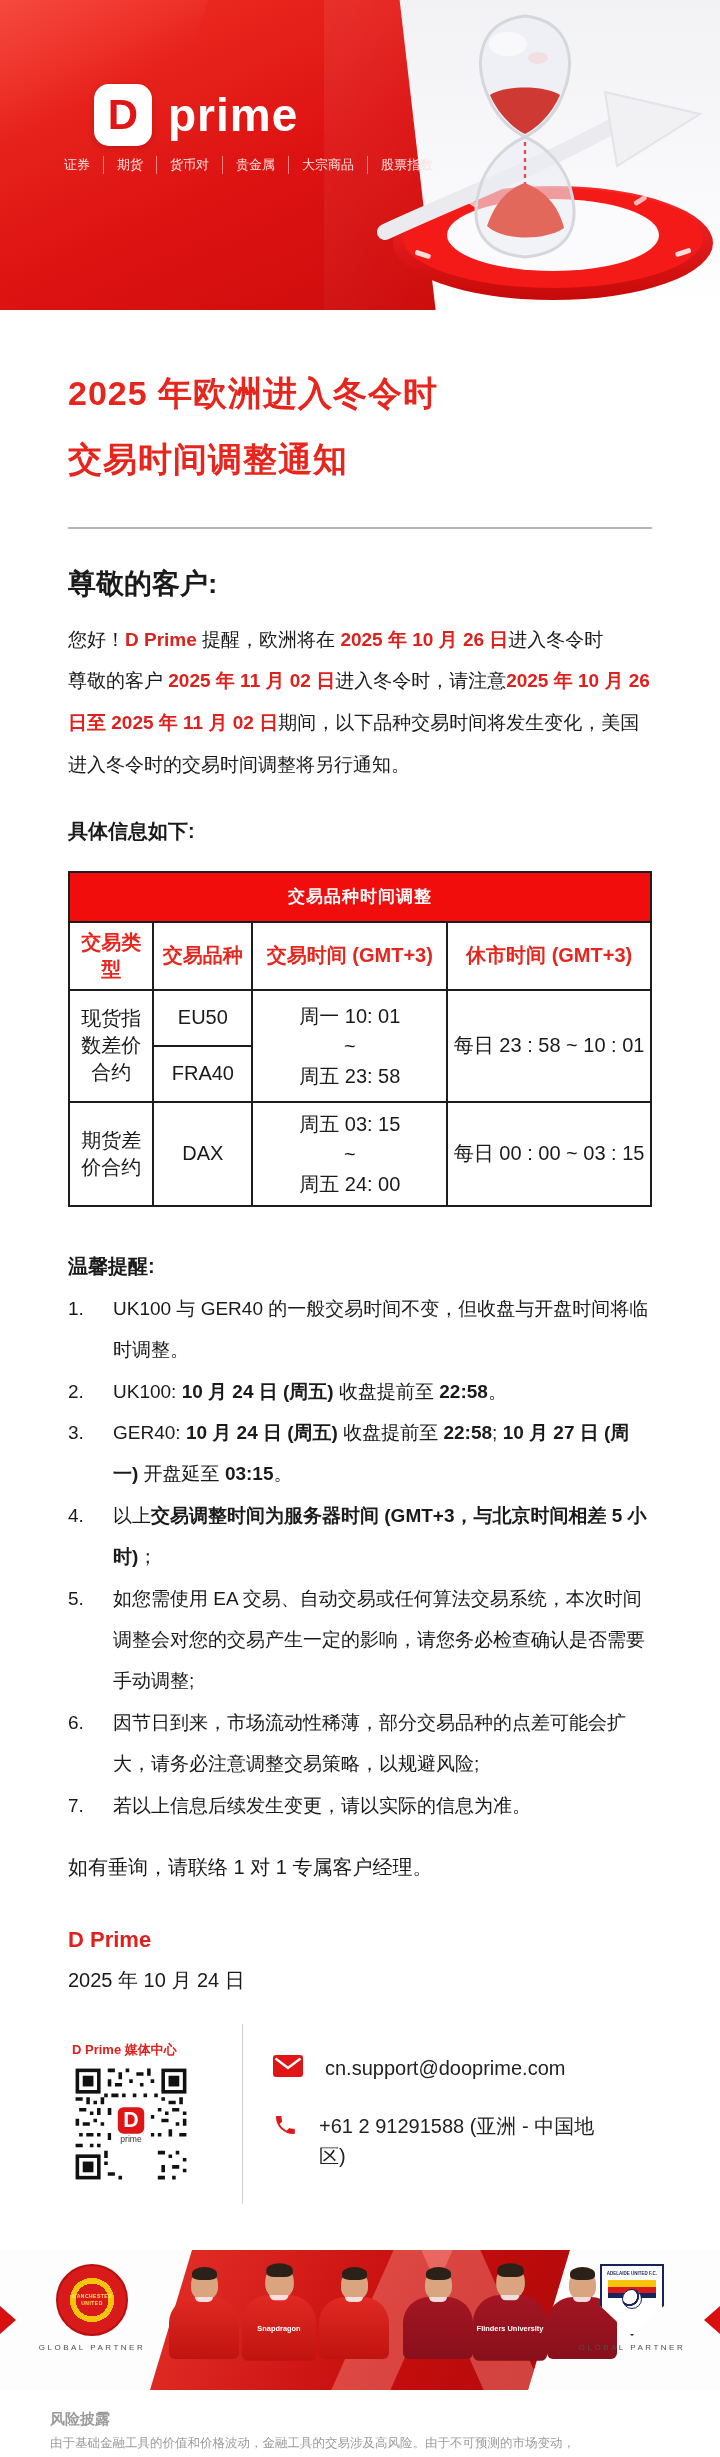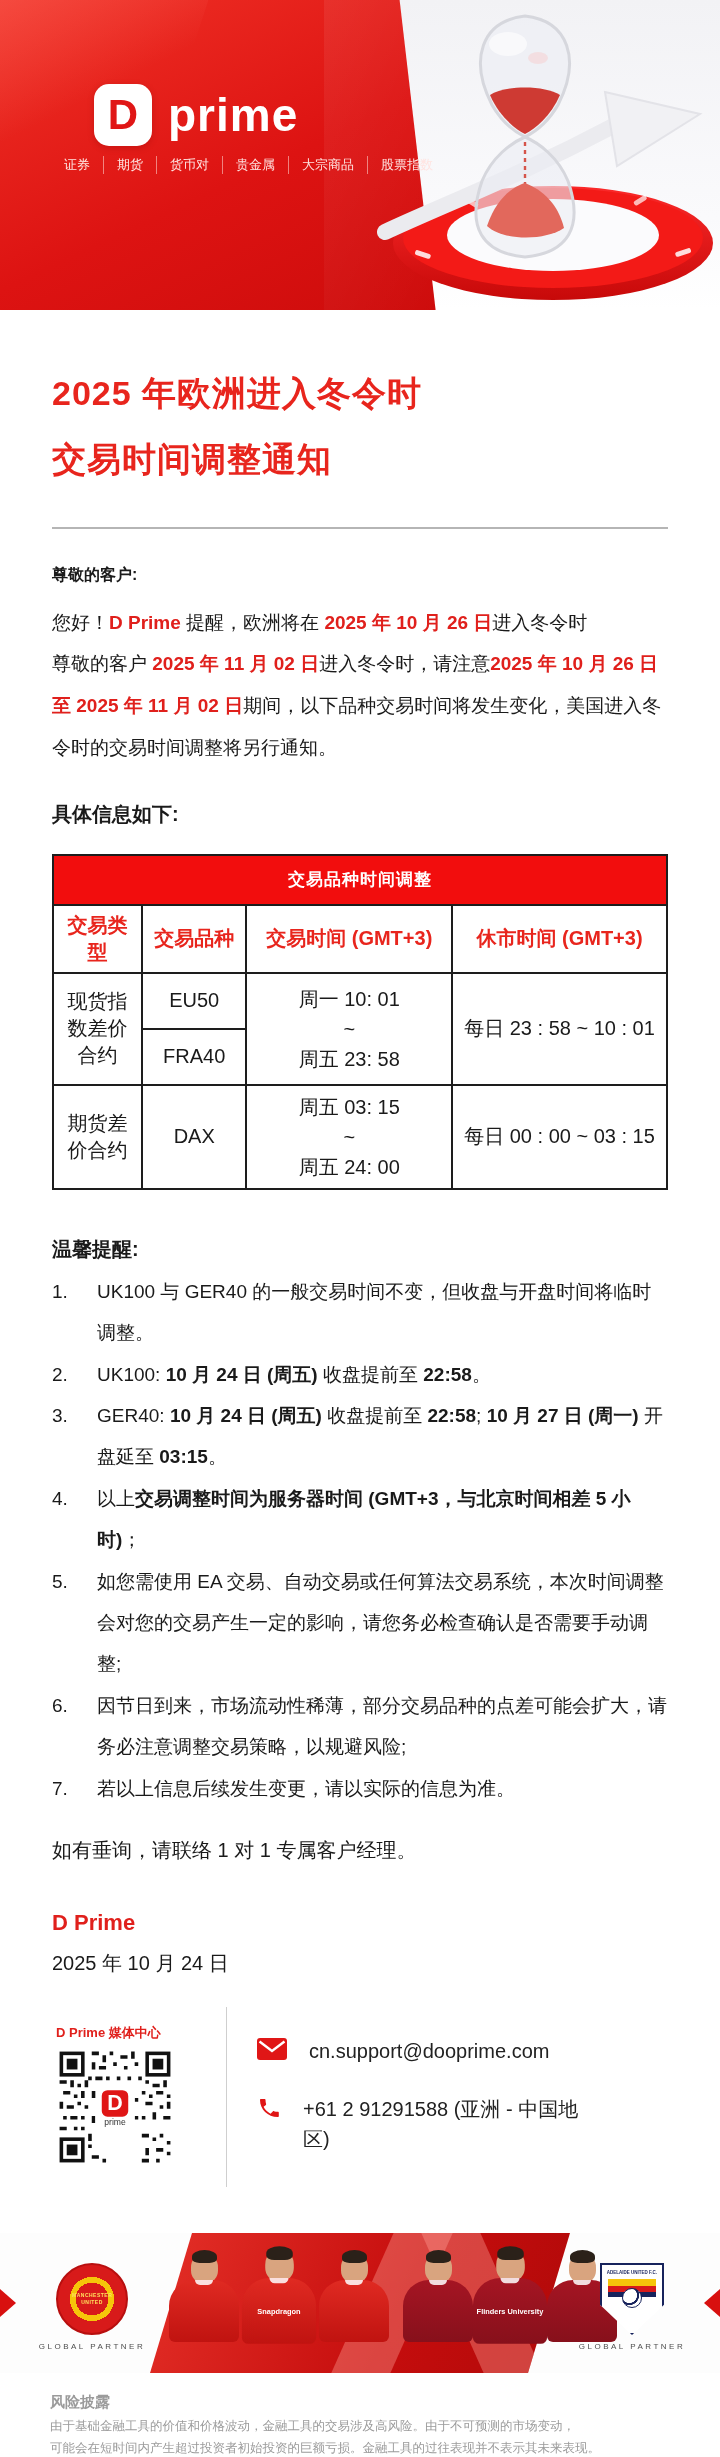--- a/index.html
+++ b/index.html
@@ -18,24 +18,24 @@
   .logo-mark { width:58px; height:62px; background:#fff; border-radius:15px; display:flex; align-items:center; justify-content:center;
       font-weight:700; font-size:42px; color:#e01616; box-shadow:0 2px 6px rgba(120,0,0,.25); }
   .logo-word { color:#fff; font-size:46px; font-weight:700; letter-spacing:1px; }
   .tags { position:absolute; left:64px; top:156px; list-style:none; display:flex; align-items:center; }
   .tag { color:#ffe3e0; font-size:13px; padding:0 13px; border-right:1px solid rgba(255,220,215,.55); white-space:nowrap; }
   .tag:first-child { padding-left:0; }
   .tag:last-child { border-right:none; }
   .hourglass { position:absolute; right:0; top:0; }
 
   
-  .content { padding:0 52px; }
+  .content { padding:0 68px; }
   .title { margin-top:50px; color:#e8251d; font-size:34px; font-weight:700; line-height:1.95; letter-spacing:1px; }
   .divider { border:none; border-top:2px solid #b5b5b5; margin-top:34px; }
-  .greeting { margin-top:36px; font-size:16px; font-weight:700; }
+  .greeting { margin-top:36px; font-size:28px; font-weight:700; }
   .intro { margin-top:16px; font-size:19px; line-height:2.2; }
   .sr { color:#e0201c; font-weight:700; }
   .sb { font-weight:700; }
   .sec-heading { font-size:20px; font-weight:700; }
   .details-heading { margin-top:32px; }
 
   
   .sched { width:100%; border-collapse:collapse; margin-top:26px; table-layout:fixed; }
   .sched th,.sched td { border:2px solid #1d1d1d; text-align:center; vertical-align:middle; }
   .sched .t-title { background:#f20d0d; color:#fff; font-size:17px; font-weight:700; height:50px; letter-spacing:1px; }
@@ -73,21 +73,21 @@
   .banner-red { position:absolute; left:150px; right:150px; top:0; bottom:0;
       background:linear-gradient(115deg,#e53028 0%,#c50d0d 60%,#b00909 100%);
       clip-path:polygon(10% 0,100% 0,90% 100%,0 100%); }
   .xband { position:absolute; top:-30px; bottom:-30px; width:54px; background:rgba(255,160,150,.38); }
   .xb1 { left:215px; transform:rotate(24deg); }
   .xb2 { left:305px; transform:rotate(-24deg); }
   .xb3 { left:455px; transform:rotate(24deg); }
   .edge-tri { position:absolute; top:50%; width:0; height:0; border:14px solid transparent; }
   .edge-tri.l { left:0; transform:translateY(-50%); border-left:16px solid #d8100f; }
   .edge-tri.r { right:0; transform:translateY(-50%); border-right:16px solid #d8100f; }
-  .club { position:absolute; top:30px; width:120px; text-align:center; }
+  .club { position:absolute; top:14px; width:120px; text-align:center; }
   .club.mu { left:32px; }
   .club.au { right:28px; }
   .partner-label { margin-top:7px; font-size:8px; letter-spacing:2.5px; color:#4e4e4e; white-space:nowrap; }
   .crest-mu { width:72px; height:72px; margin:0 auto; border-radius:50%;
       background:radial-gradient(circle,#d81a1a 0 34%,#f6c50a 34% 46%,#d81a1a 46% 78%,#f6c50a 78% 88%,#d81a1a 88%);
       border:2px solid #b80f0f; display:flex; align-items:center; justify-content:center; }
   .crest-mu span { font-size:5px; color:#ffe15c; font-weight:700; letter-spacing:.5px; width:40px; line-height:1.4; }
   .crest-au { width:64px; height:72px; margin:0 auto; background:#fff; border:2px solid #17235c;
       clip-path:polygon(0 0,100% 0,100% 58%,50% 100%,0 58%); padding-top:5px; }
   .crest-au .au-name { font-size:4.5px; font-weight:700; color:#17235c; line-height:1.3; }

